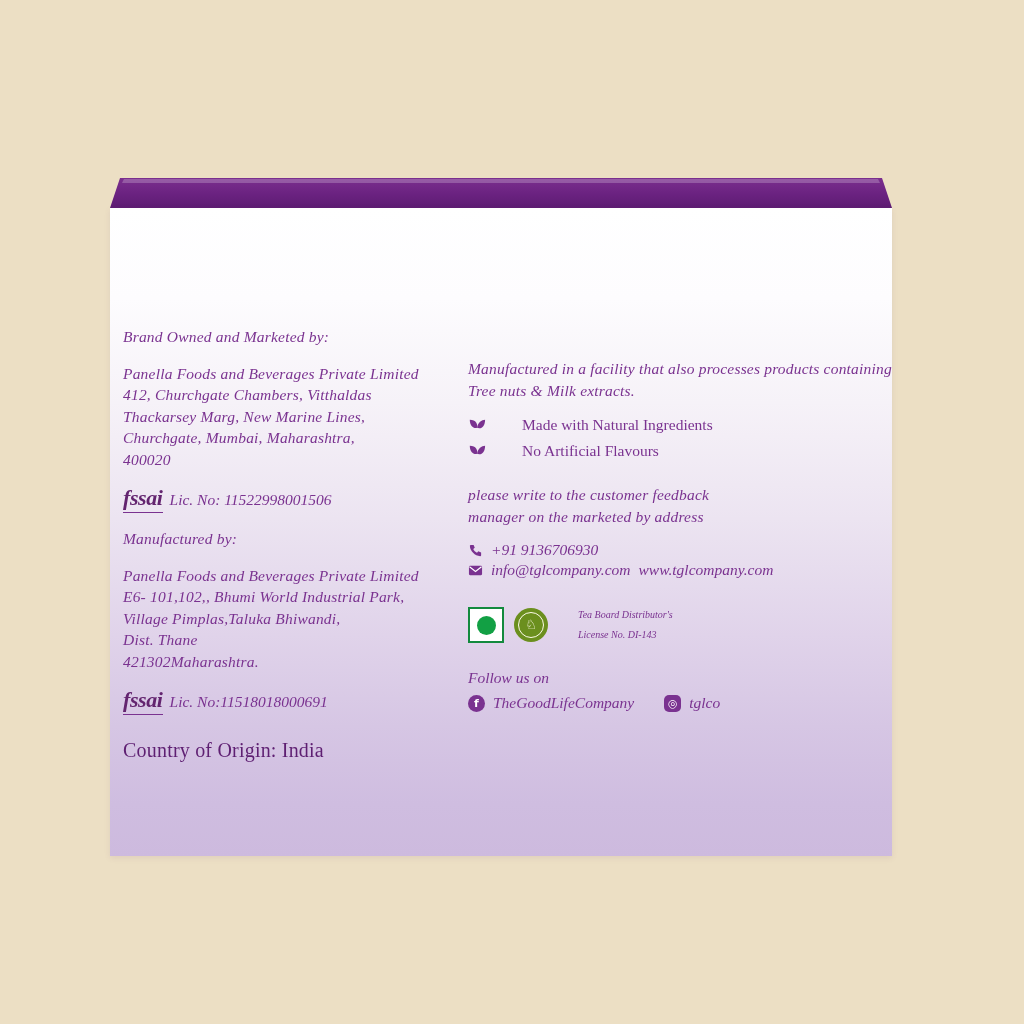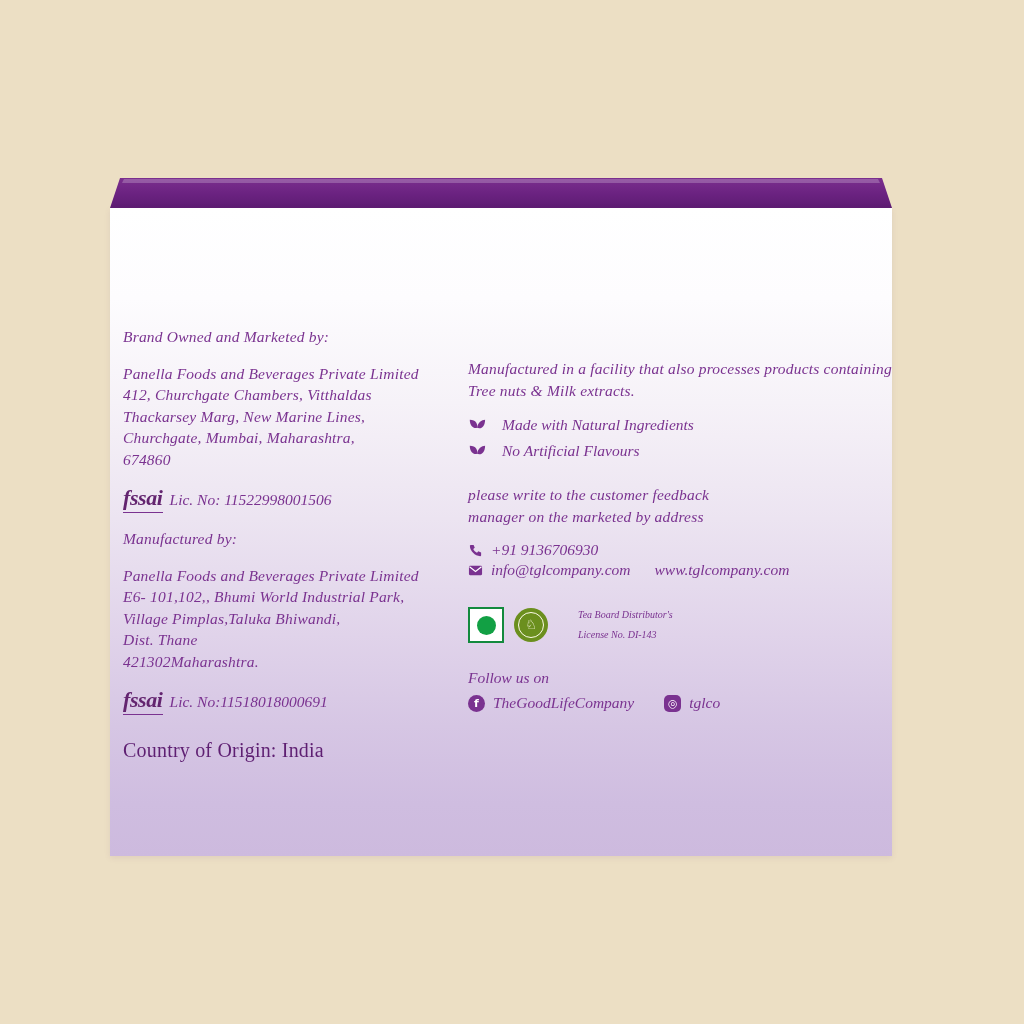--- a/index.html
+++ b/index.html
@@ -121,43 +121,43 @@
     gap: 16px;
     margin-bottom: 7px;
   }
   .leaf-icon {
     flex: 0 0 auto;
     width: 18px;
     height: 18px;
     margin-top: 1px;
   }
   .bullet-text {
-    font-style: italic;
-    font-size: 15.5px;
-    color: #7a3290;
+    font-size: 15.5px;
+    color: #7a3290;
+    margin-left: 20px;
   }
 
   .feedback { margin-top: 23px; }
 
   .contact-row {
     display: flex;
     align-items: center;
     gap: 8px;
     margin-top: 2px;
     font-style: italic;
     font-size: 15.5px;
     color: #7a3290;
   }
   .contact-row.first { margin-top: 14px; }
   .mini-icon {
     flex: 0 0 auto;
     width: 15px;
     height: 15px;
   }
-  .gap-right { margin-right: 16px; }
+  .gap-right { }
 
   
   .certs {
     display: flex;
     align-items: center;
     gap: 10px;
     margin-top: 26px;
   }
   .veg-mark {
     width: 36px;
@@ -254,21 +254,21 @@
 
         <div class="blk">
           <div class="ital line">Brand Owned and Marketed by:</div>
         </div>
 
         <div class="blk">
           <div class="ital line">Panella Foods and Beverages Private Limited</div>
           <div class="ital line">412, Churchgate Chambers, Vitthaldas</div>
           <div class="ital line">Thackarsey Marg, New Marine Lines,</div>
           <div class="ital line">Churchgate, Mumbai, Maharashtra,</div>
-          <div class="ital line">674860</div>
+          <div class="ital line">400020</div>
         </div>
 
         <div class="blk fssai-row">
           <span class="fssai-logo">fssai</span>
           <span>Lic. No: 11522998001506</span>
         </div>
 
         <div class="blk">
           <div class="ital line">Manufactured by:</div>
         </div>

